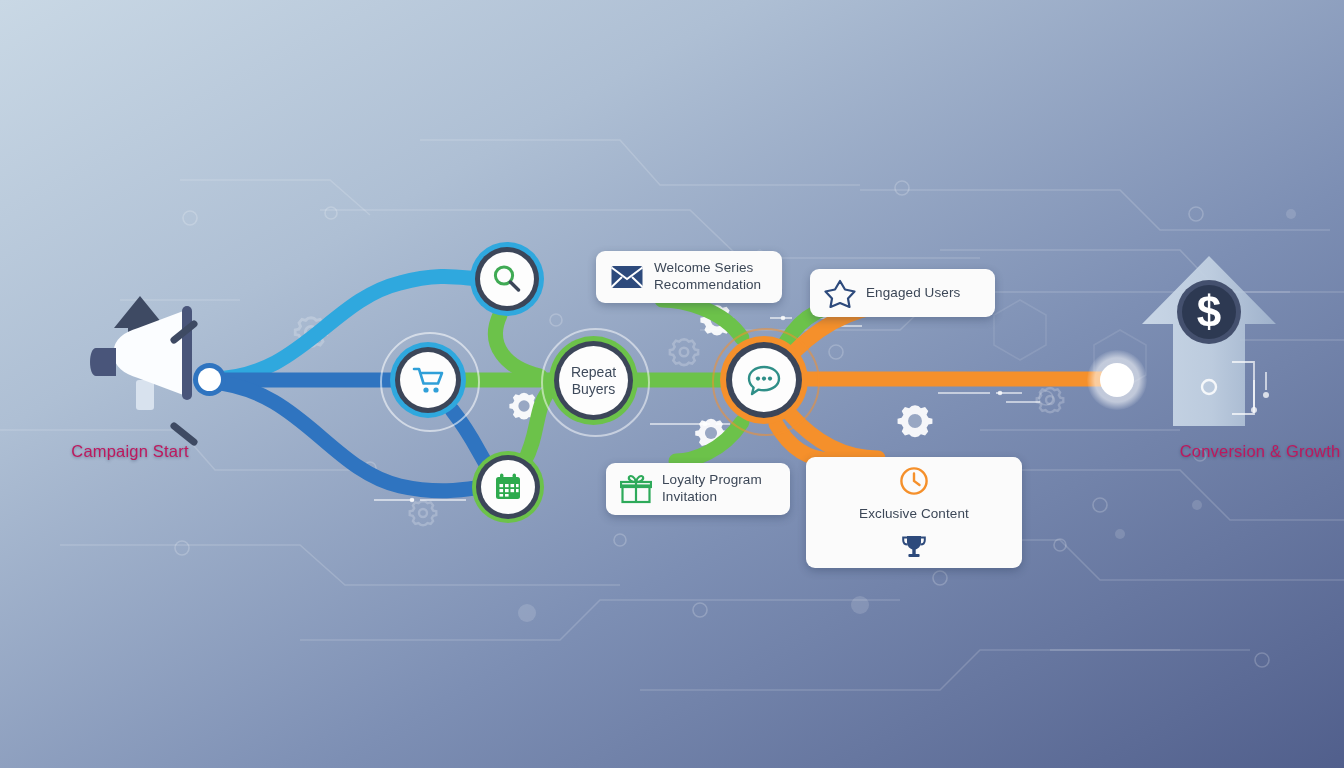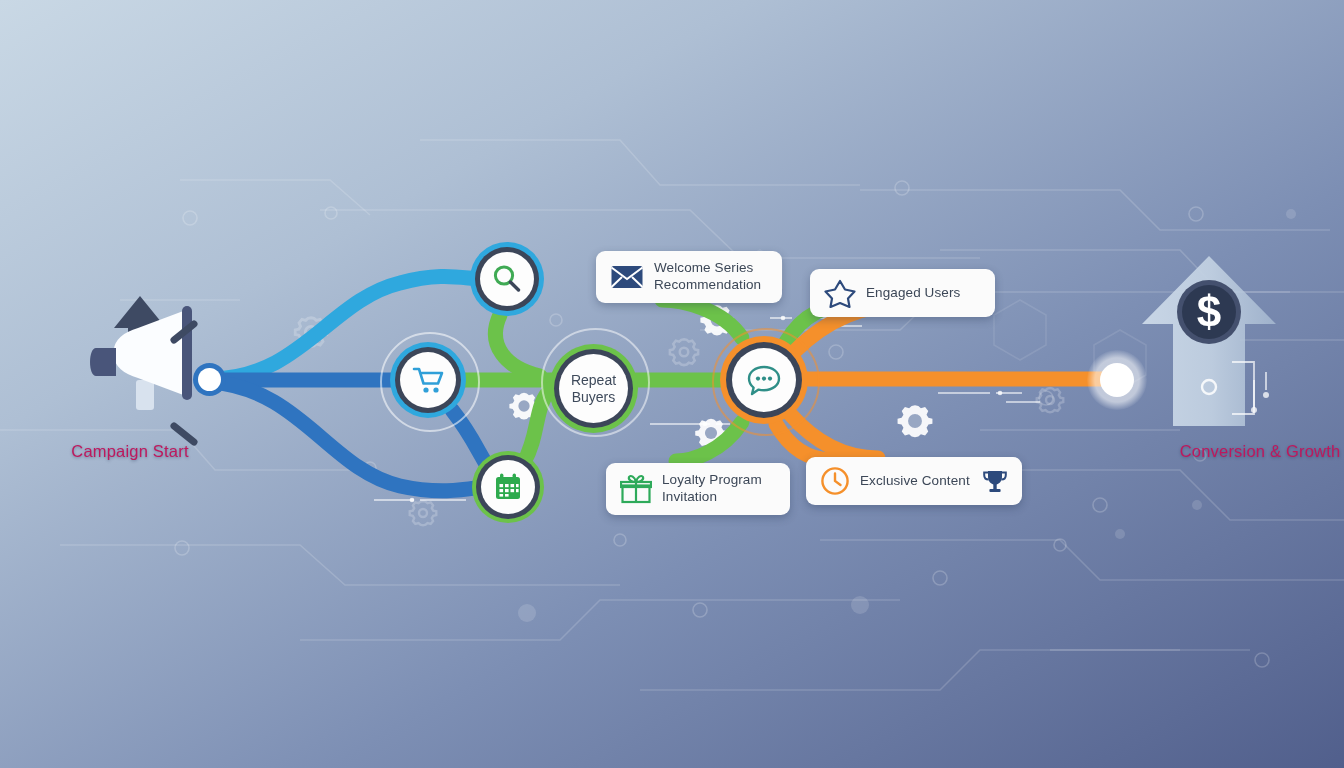--- a/index.html
+++ b/index.html
@@ -262,21 +262,21 @@
           <rect x="18.5" y="18" width="3.6" height="3.2"></rect>
             <rect x="24" y="18" width="2.6" height="3.2"></rect>
           <rect x="7.5" y="23" width="3.6" height="2.6"></rect>
             <rect x="13" y="23" width="3.6" height="2.6"></rect>
         </g>
       </svg>
     </div>
   </div>
 
   <div style="position:absolute;left:541px;top:328px;width:105px;height:105px;border-radius:50%;border:2px solid rgba(255,255,255,.5);"></div>
-  <div class="node" style="left:549px;top:344px;width:89px;height:89px;background:#6cc24a;">
+  <div class="node" style="left:549px;top:336px;width:89px;height:89px;background:#6cc24a;">
     <div style="position:absolute;inset:5px;border-radius:50%;background:#3c4659;"></div>
     <div class="inner" style="inset:10px;">
       <span class="node-text">Repeat
 Buyers</span>
     </div>
   </div>
 
   <div style="position:absolute;left:712px;top:328px;width:104px;height:104px;border-radius:50%;border:2.5px solid rgba(245,144,43,.55);"></div>
   <div class="node" style="left:720px;top:336px;width:88px;height:88px;background:#f5902b;">
     <div style="position:absolute;inset:6px;border-radius:50%;background:#3c4659;"></div>
@@ -343,21 +343,21 @@
 Invitation</span>
   </div>
 
   <div class="label-chip" style="left:810px;top:269px;width:157px;">
     <svg width="32" height="30" viewBox="0 0 32 30">
       <path d="M16 3 L21 11.5 L30.5 13.5 L24 20.5 L25.5 29 L16 25 L6.5 29 L8 20.5 L1.5 13.5 L11 11.5 Z" fill="none" stroke="#2d4a7c" stroke-width="2.2" stroke-linejoin="round"></path>
     </svg>
     <span class="chip-text">Engaged Users</span>
   </div>
 
-  <div class="label-chip" style="left:806px;top:457px;width:188px;justify-content:flex-start;">
+  <div class="label-chip" style="left:806px;top:457px;width:188px;justify-content:flex-start;flex-direction:column;">
     <svg width="30" height="30" viewBox="0 0 30 30">
       <circle cx="15" cy="15" r="12.6" fill="none" stroke="#f5902b" stroke-width="2.4"></circle>
       <path d="M15 7.5 V15 L20.5 19" fill="none" stroke="#f5902b" stroke-width="2.4" stroke-linecap="round"></path>
     </svg>
     <span class="chip-text" style="flex:1;">Exclusive Content</span>
     <svg width="26" height="26" viewBox="0 0 26 26">
       <path d="M6 3 H20 V9 C20 13.4, 16.9 16.6, 13 16.6 C 9.1 16.6, 6 13.4, 6 9 Z" fill="#2d4a7c"></path>
       <path d="M6 4.5 H2.2 V7 C2.2 10, 4.2 11.6, 6.6 11.6" fill="none" stroke="#2d4a7c" stroke-width="2"></path>
       <path d="M20 4.5 H23.8 V7 C23.8 10, 21.8 11.6, 19.4 11.6" fill="none" stroke="#2d4a7c" stroke-width="2"></path>
       <rect x="11.3" y="16" width="3.4" height="5" fill="#2d4a7c"></rect>

